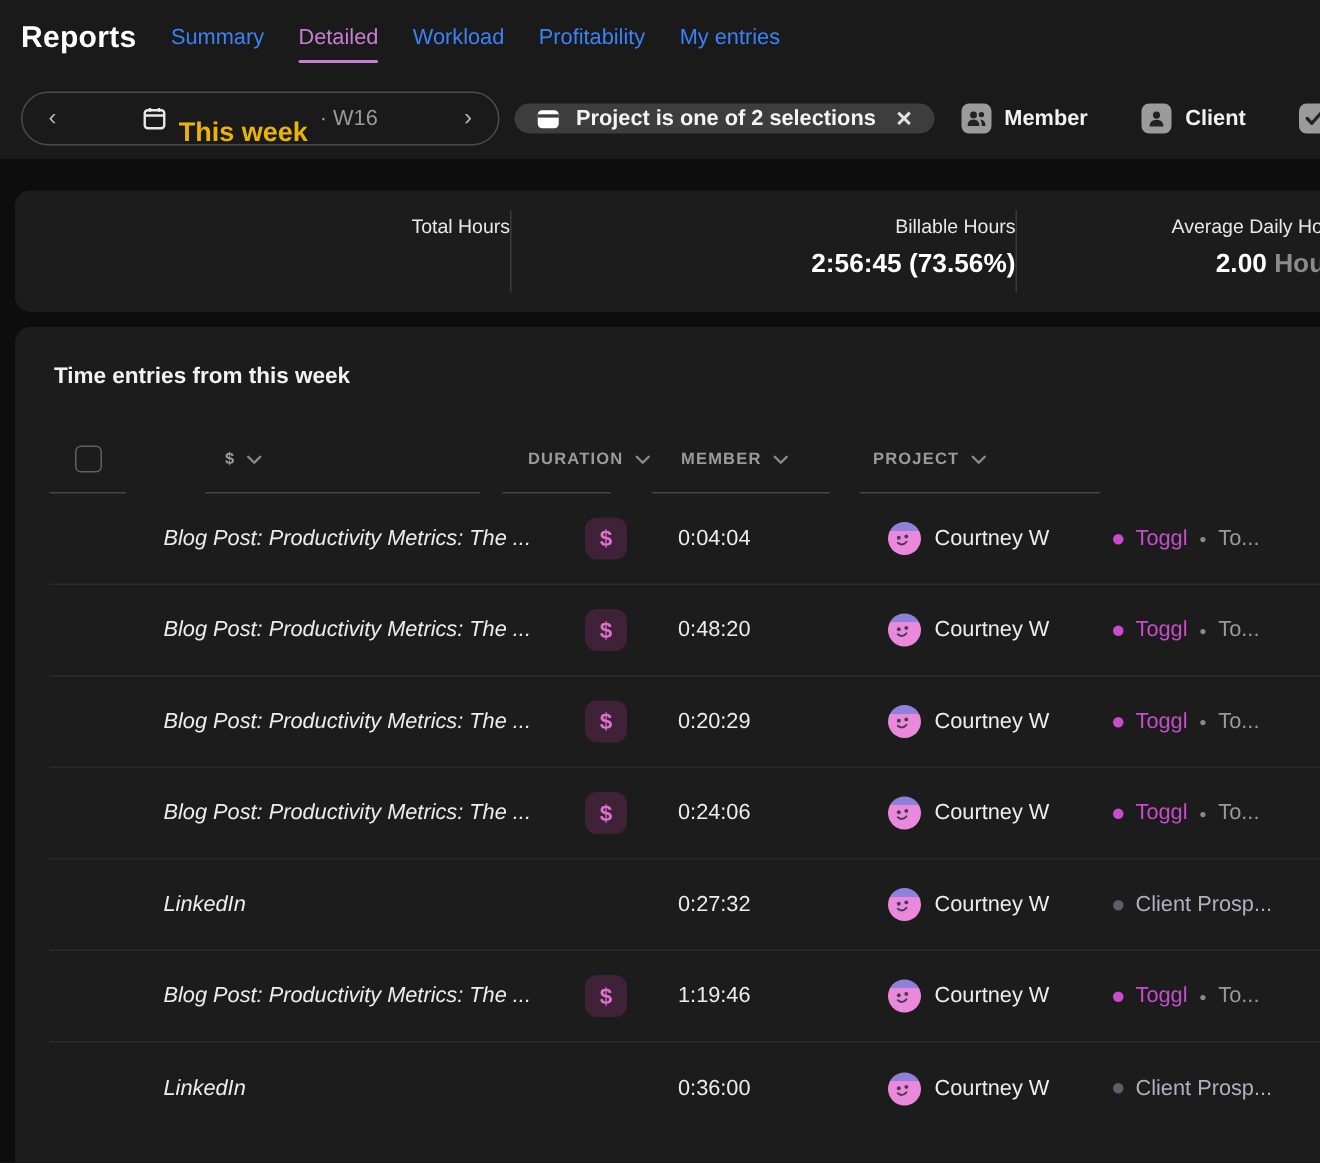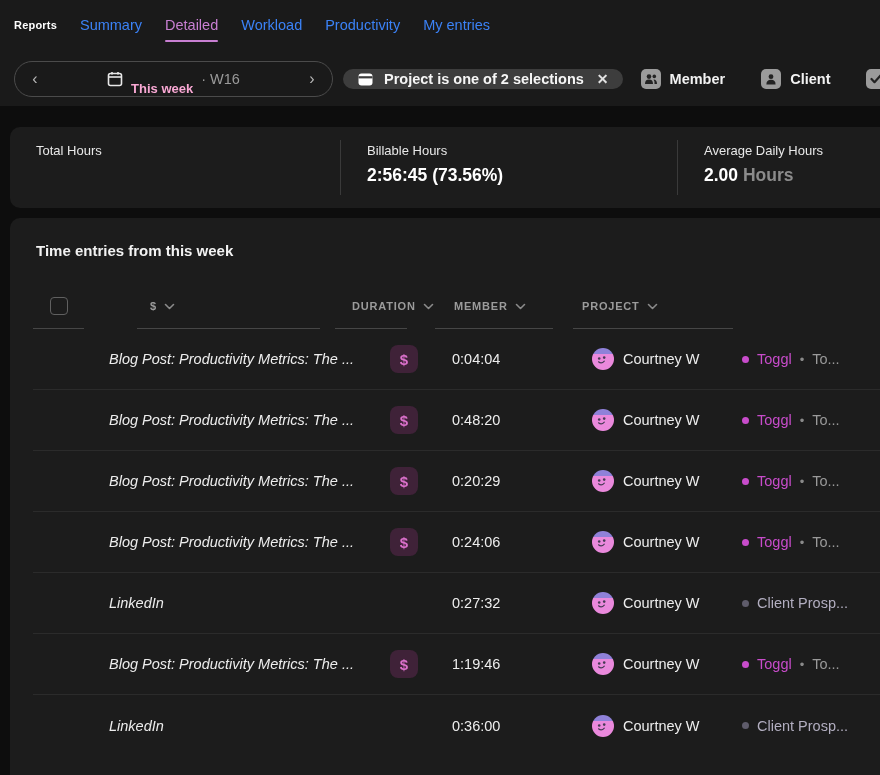--- a/index.html
+++ b/index.html
@@ -5,46 +5,46 @@
   * { margin:0; padding:0; box-sizing:border-box; }
   html,body { width:880px; height:775px; overflow:hidden; }
   body {
     background:#0d0d0d;
     font-family:"Liberation Sans", sans-serif;
     color:#ededed;
   }
   
   .topband { background:#1a1a1a; height:106px; padding:12px 0 0 14px; }
   .navrow { display:flex; align-items:center; gap:23px; height:26px; }
-  .brand { font-size:11px; font-weight:700; color:#ffffff; letter-spacing:.2px; }
+  .brand { font-size:20px; font-weight:700; color:#ffffff; letter-spacing:.2px; }
   .tab { font-size:14.5px; color:#3b82f6; position:relative; cursor:pointer; }
   .tab.active { color:#c87fd2; font-weight:500; }
   .tab.active::after { content:''; position:absolute; left:0; right:0; bottom:-9px; height:2px; border-radius:2px; background:#c87fd2; }
   .filterrow { display:flex; align-items:center; margin-top:23px; padding-left:0; gap:10px; }
   .datepill {
     height:36px; width:319px; border:1px solid #4b4b4b; border-radius:18px;
     display:flex; align-items:center; padding:0 12px; flex-shrink:0;
   }
   .chevbtn { color:#b5b5b5; font-size:16px; line-height:1; width:16px; text-align:center; cursor:pointer; }
   .datecenter { flex:1; display:flex; align-items:center; justify-content:center; gap:8px; }
-  .datelabel { font-size:13px; font-weight:600; color:#f9a8d4;margin-top:19px; }
+  .datelabel { font-size:18px; font-weight:600; color:#eab308;margin-top:19px; }
   .dateweek { font-size:14.5px; color:#9a9a9a; }
   .chip {
     height:20px; background:#3d3d3d; border-radius:10px;
     display:flex; align-items:center; gap:10px; padding:0 14px; flex-shrink:0;
   }
   .chiplabel { font-size:14.5px; font-weight:600; color:#f5f5f5; white-space:nowrap; }
   .chipclose { font-size:14px; color:#e3e3e3; margin-left:3px; cursor:pointer; font-weight:700; }
   .fbtn { display:flex; align-items:center; gap:9px; cursor:pointer; flex-shrink:0; margin-left:26px; }
   .fbtn.first { margin-left:8px; }
   .fbtn .flabel { font-size:14.5px; font-weight:600; color:#f2f2f2; white-space:nowrap; }
   .sqicon { width:20px; height:20px; border-radius:5px; background:#9b9b9b; display:flex; align-items:center; justify-content:center; flex-shrink:0; }
   
   .statscard { margin:21px 0 0 10px; width:890px; height:81px; background:#1c1c1c; border-radius:10px; display:flex; }
-  .stat { padding:16px 0 0 26px; }
+  .stat { padding:16px 0 0 26px;text-align:right; }
   .stat.s1 { width:330px; } .stat.s2 { width:336px; } .stat.s3 { flex:1; }
   .vdiv { width:1px; background:#3a3a3a; margin:13px 0; }
   .slabel { font-size:13px; color:#e8e8e8; }
   .svalue { margin-top:7px; font-size:17.5px; font-weight:700; color:#ffffff; font-variant-numeric:tabular-nums; }
   .ssuffix { color:#8b8b8b;margin-top:11px; }
   
   .tablecard { margin:10px 0 0 10px; width:890px; height:660px; background:#1c1c1c; border-radius:10px; padding-top:24px; }
   .ttitle { margin-left:26px; font-size:15px; font-weight:700; color:#f2f2f2; }
   .tgrid { margin-left:23px; margin-top:24px; }
   .hrow, .trow { display:grid; grid-template-columns:59px 243px 100px 138px 160px 1fr; align-items:center; }
@@ -78,21 +78,21 @@
 </head>
 <body>
 
 <div class="topband">
   <div class="navrow">
     <span class="brand">Reports</span>
     <span style="display:flex;gap:23px;">
         <span class="tab">Summary</span>
         <span class="tab active">Detailed</span>
         <span class="tab">Workload</span>
-        <span class="tab">Productivity</span>
+        <span class="tab">Profitability</span>
         <span class="tab">My entries</span>
       </span>
   </div>
   <div class="filterrow">
     <div class="datepill">
       <span class="chevbtn">‹</span>
       <span class="datecenter">
         <svg class="calicon" width="16" height="16" viewBox="0 0 16 16">
             <rect x="1.5" y="2.5" width="13" height="12" rx="2" fill="none" stroke="#e8e8e8" stroke-width="1.6"></rect>
             <line x1="1.5" y1="6" x2="14.5" y2="6" stroke="#e8e8e8" stroke-width="1.6"></line>

